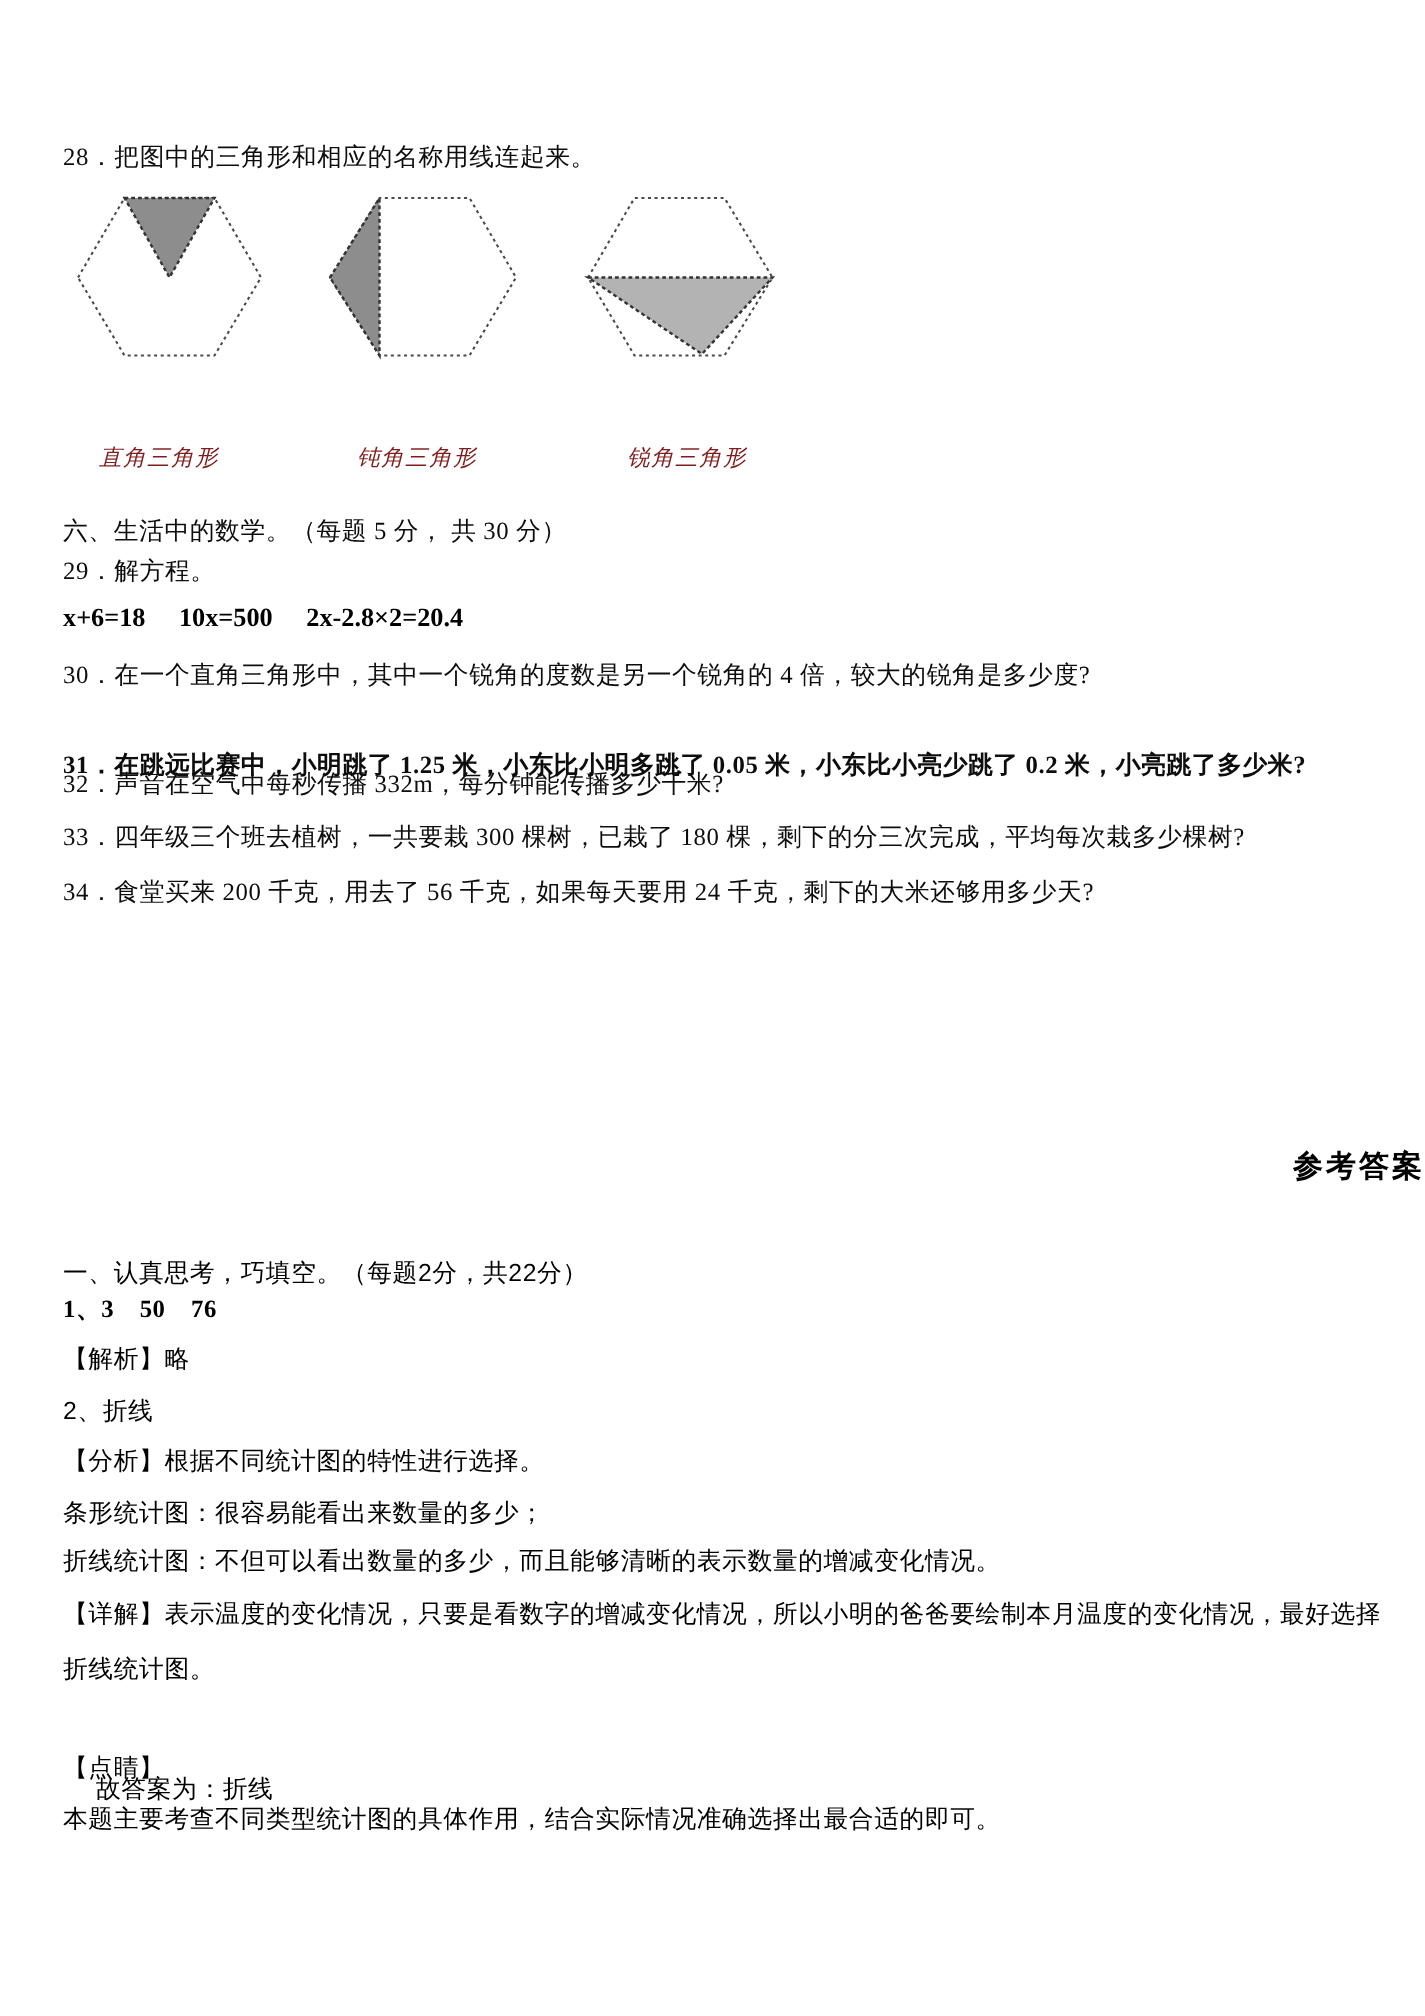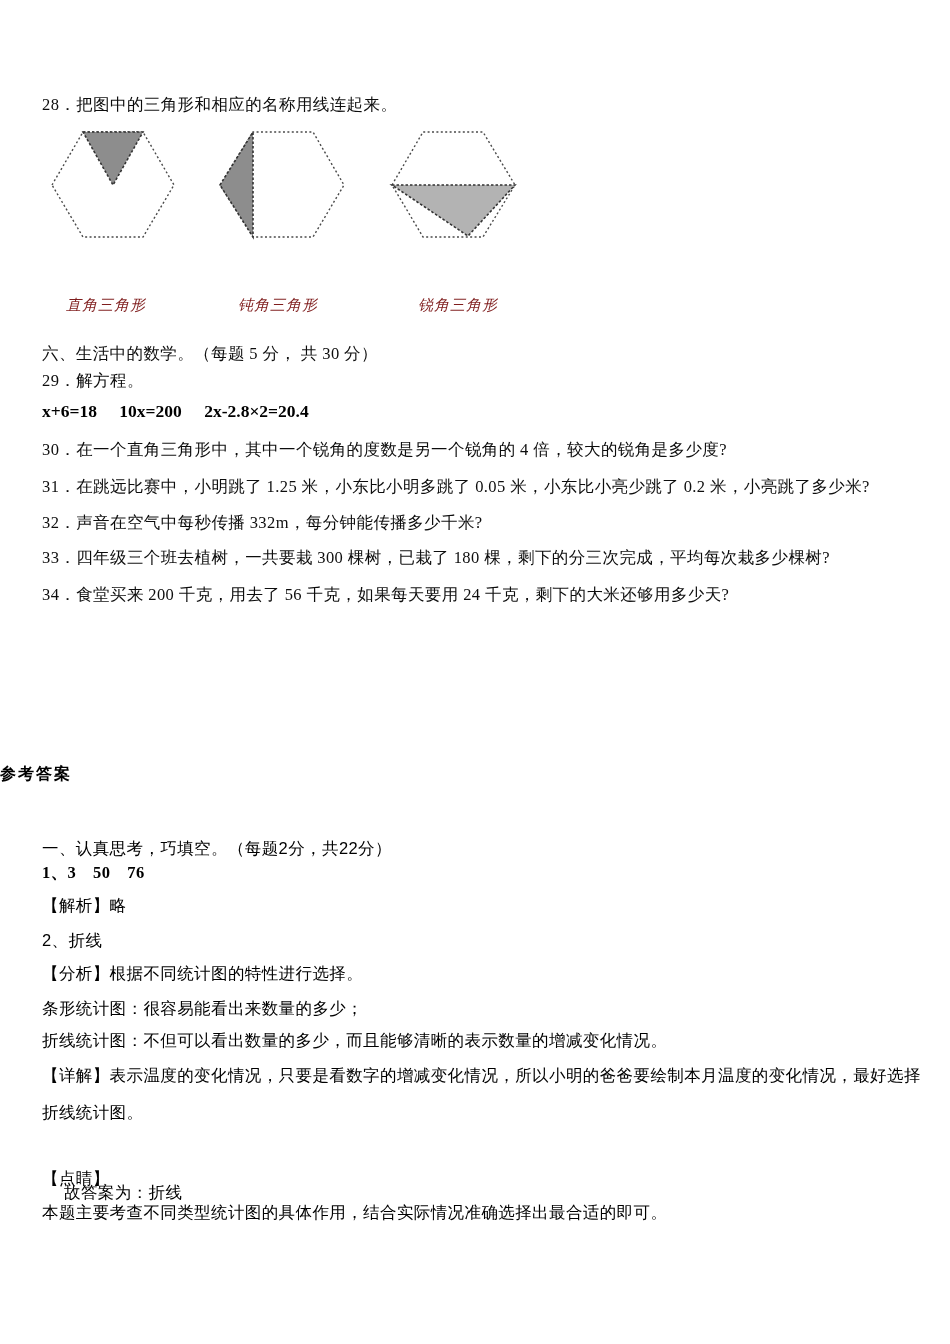--- a/index.html
+++ b/index.html
@@ -40,24 +40,24 @@
     font-weight: bold;
     font-family: "Liberation Serif", "DejaVu Serif", serif;
     white-space: nowrap;
     color: #000;
   }
   .equations span { margin-right: 18px; }
   .equations span:last-child { margin-right: 0; }
   .answer-title {
     left: 0;
     width: 950px;
-    text-align: left;
+    text-align: right;
     font-family: "Liberation Sans", "DejaVu Sans", sans-serif;
     font-weight: bold;
-    font-size: 16px;
+    font-size: 20px;
     letter-spacing: 2px;
     color: #000;
   }
   .ans-line {
     left: 42px;
     font-family: "Liberation Sans", "DejaVu Sans", sans-serif;
     font-size: 16.5px;
     letter-spacing: 0.4px;
     white-space: nowrap;
     color: #000000;
@@ -106,26 +106,26 @@
   <div class="fig-label" style="left:66px;top:296px;">直角三角形</div>
   <div class="fig-label" style="left:238px;top:296px;">钝角三角形</div>
   <div class="fig-label" style="left:418px;top:296px;">锐角三角形</div>
 
   <div class="abs qtext" style="top:344px;">六、生活中的数学。（每题 5 分， 共 30 分）</div>
 
   <div class="abs qtext" style="top:371px;">29．解方程。</div>
 
   <div class="abs equations" style="top:401px;">
     <span>x+6=18</span>
-    <span>10x=200</span>
+    <span>10x=500</span>
     <span>2x-2.8×2=20.4</span>
   </div>
 
   <div class="abs qtext" style="top:440px;">30．在一个直角三角形中，其中一个锐角的度数是另一个锐角的 4 倍，较大的锐角是多少度?</div>
-  <div class="abs qtext" style="top:477px;">31．在跳远比赛中，小明跳了 1.25 米，小东比小明多跳了 0.05 米，小东比小亮少跳了 0.2 米，小亮跳了多少米?</div>
+  <div class="abs qtext" style="top:500px;font-weight:bold;">31．在跳远比赛中，小明跳了 1.25 米，小东比小明多跳了 0.05 米，小东比小亮少跳了 0.2 米，小亮跳了多少米?</div>
   <div class="abs qtext" style="top:513px;">32．声音在空气中每秒传播 332m，每分钟能传播多少千米?</div>
   <div class="abs qtext" style="top:548px;">33．四年级三个班去植树，一共要栽 300 棵树，已栽了 180 棵，剩下的分三次完成，平均每次栽多少棵树?</div>
   <div class="abs qtext" style="top:585px;">34．食堂买来 200 千克，用去了 56 千克，如果每天要用 24 千克，剩下的大米还够用多少天?</div>
 
   <div class="abs answer-title" style="top:764px;">参考答案</div>
 
   <div class="abs ans-line" style="top:838px;">一、认真思考，巧填空。（每题2分，共22分）</div>
   <div class="abs ans-line ans-values" style="top:862px;">1、3　50　76</div>
   <div class="abs ans-line" style="top:895px;">【解析】略</div>
   <div class="abs ans-line" style="top:930px;">2、折线</div>

